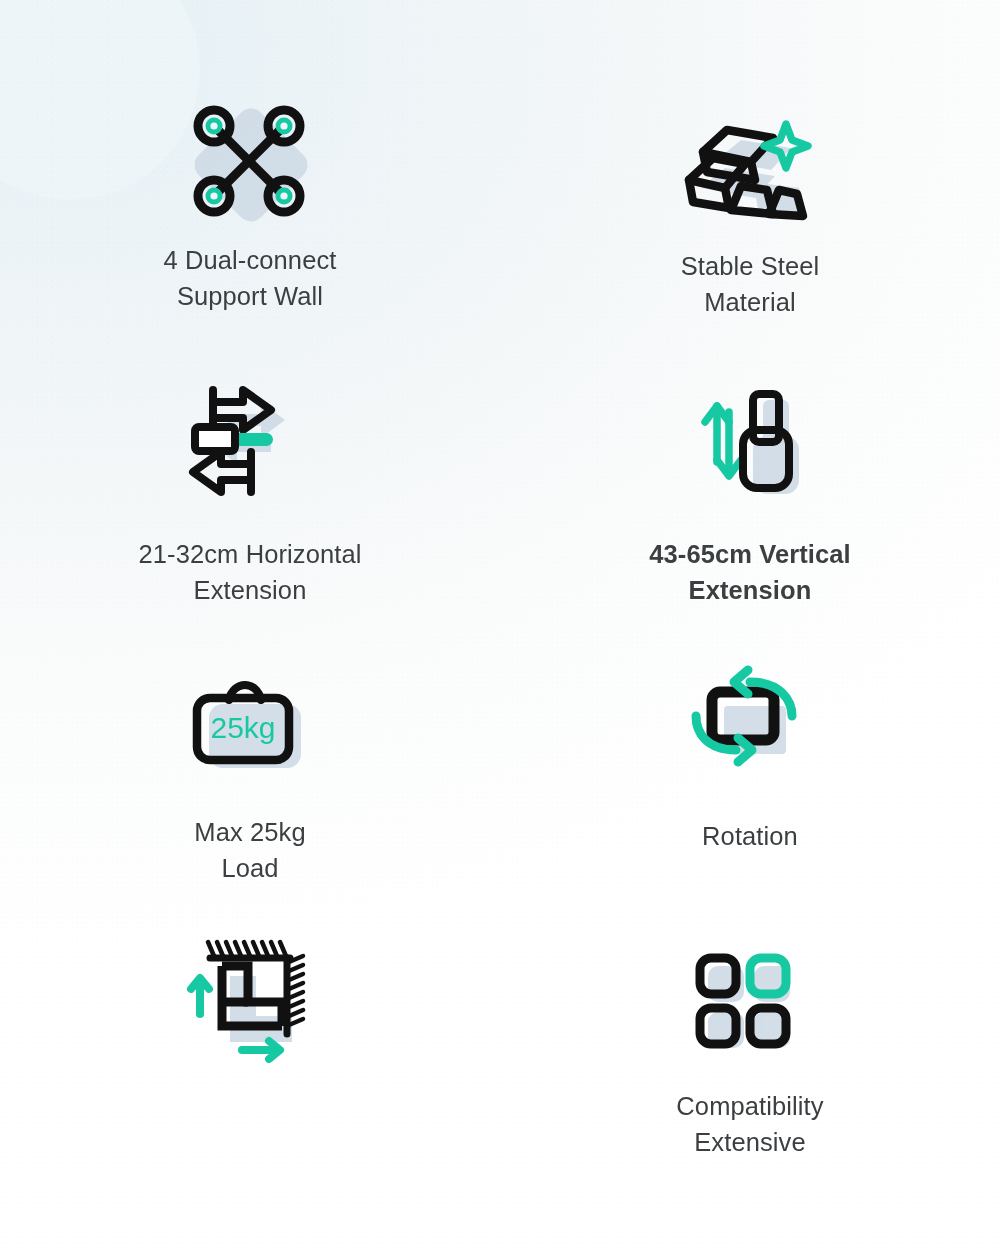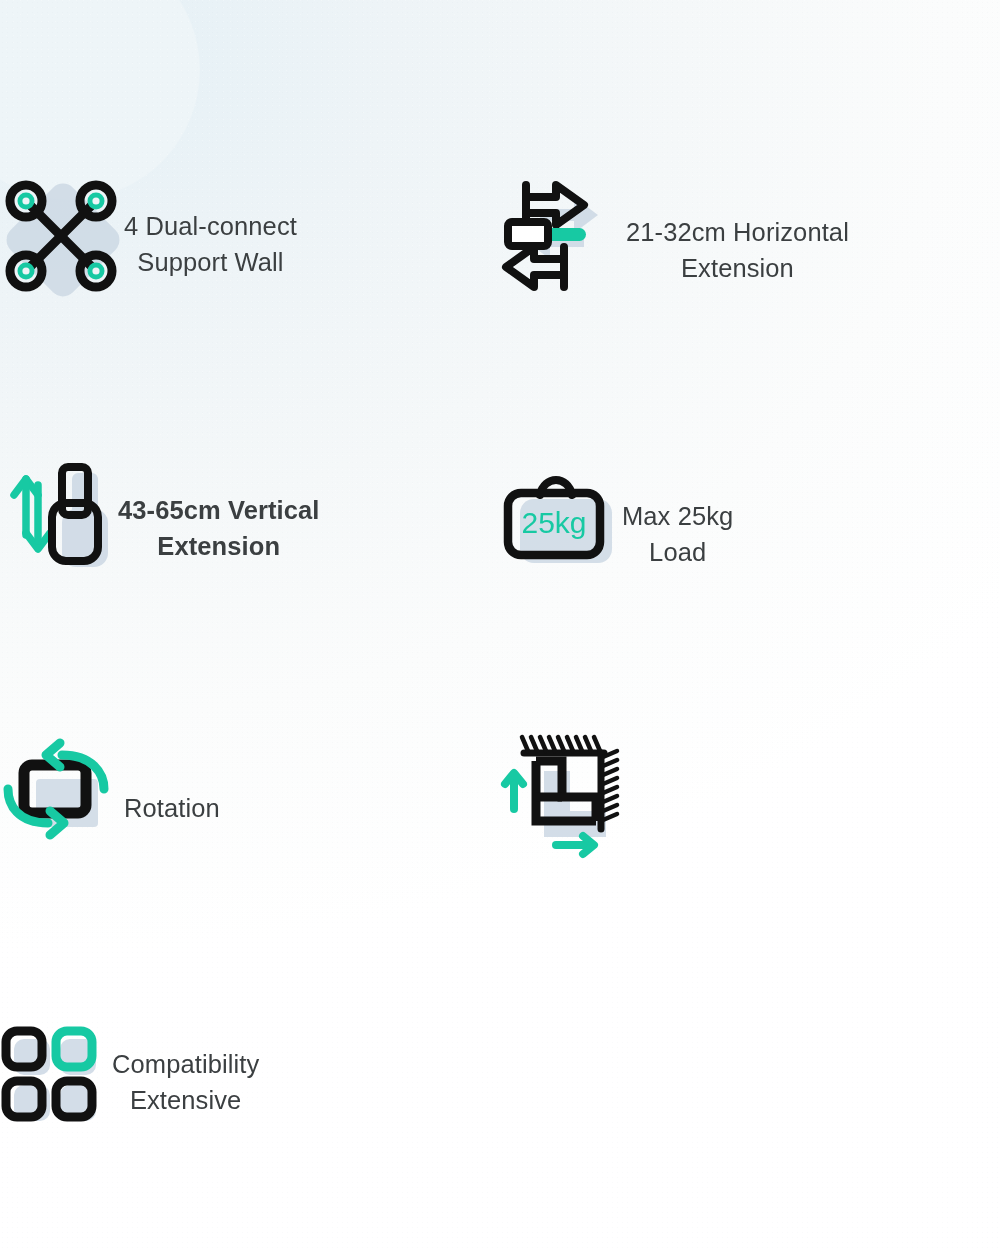--- a/index.html
+++ b/index.html
@@ -65,21 +65,21 @@
     display: grid;
     grid-template-columns: 1fr 1fr;
     grid-template-rows: repeat(4, 278px);
     padding-top: 96px;
     box-sizing: border-box;
     width: 1000px;
   }
 
   .cell {
     display: flex;
-    flex-direction: row;
+    flex-direction: column;
     align-items: center;
     justify-content: flex-start;
   }
 
   .icon-wrap {
     height: 132px;
     display: flex;
     align-items: flex-end;
     justify-content: center;
   }
@@ -95,21 +95,21 @@
     max-width: 330px;
   }
 
   
   .c0 .icon-wrap { height: 128px; }
   .c0 .caption   { margin-top: 18px; }
   .c1 .icon-wrap { height: 136px; }
   .c1 .caption   { margin-top: 16px; }
   .c2 .caption   { margin-top: 30px; }
   .c3 .caption   { margin-top: 30px; font-weight: bold; }
-  .c4 .caption   { margin-top: 42px; }
+  .c4 .caption   { margin-top: 30px; }
   .c5 .caption   { margin-top: 34px; }
   .c6 .caption   { margin-top: 26px; }
   .c7 .caption   { margin-top: 26px; }
 
   svg { display: block; overflow: visible; }
 </style>
 </head>
 <body>
 
 <div class="page">
@@ -149,20 +149,44 @@
             <circle cx="96" cy="96" r="3.6"></circle>
           </g>
         </svg>
       </div>
       <div class="caption">
         <div>4 Dual-connect</div>
         <div>Support Wall</div>
       </div>
     </div>
 
+    <div class="cell c1">
+      <div class="icon-wrap">
+        <svg width="130" height="118" viewBox="0 0 130 118">
+          <g fill="#ccd8e4" opacity=".85" transform="translate(10,12)">
+            <path d="M22 34 L46 14 L96 22 L76 44 Z"></path>
+            <path d="M6 62 L30 42 L80 50 L60 72 Z"></path>
+            <path d="M58 56 L104 62 L112 92 L64 88 Z"></path>
+          </g>
+          <g fill="none" stroke="#111" stroke-width="8.5" stroke-linejoin="round" stroke-linecap="round">
+            <path d="M18 38 L42 16 L88 24 L66 48 Z"></path>
+            <path d="M18 38 L22 58 L70 66 L66 48"></path>
+            <path d="M4 66 L28 44 L60 50 L40 74 Z"></path>
+            <path d="M4 66 L8 88 L44 94 L40 74"></path>
+            <path d="M46 96 L56 72 L82 76 L88 100 Z"></path>
+            <path d="M84 100 L94 76 L112 80 L118 102 Z"></path>
+          </g>
+          <path d="M101 10 L107 26 L123 32 L107 38 L101 54 L95 38 L79 32 L95 26 Z" fill="none" stroke="#17c9a3" stroke-width="7.5" stroke-linejoin="round"></path>
+        </svg>
+      </div>
+      <div class="caption">
+        <div>Stable Steel</div>
+        <div>Material</div>
+      </div>
+    </div>
 
     <div class="cell c2">
       <div class="icon-wrap">
         <svg width="126" height="122" viewBox="0 0 126 122">
           <g fill="#ccd8e4" opacity=".85" transform="translate(12,10)">
             <path d="M28 8 L28 20 L62 20 L62 8 L86 26 L62 44 L62 32 L28 32 L28 44 Z"></path>
             <path d="M72 70 L72 58 L38 58 L38 70 L14 52 L38 34 L38 46 L72 46 L72 58"></path>
           </g>
           <g fill="none" stroke="#111" stroke-width="8" stroke-linejoin="round">
             <path d="M26 6 L26 18 L56 18 L56 6 L84 26 L56 46 L56 34 L26 34 L26 46 Z"></path>

